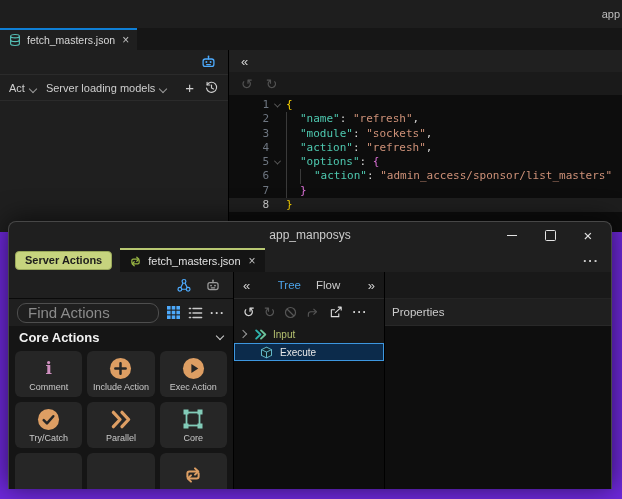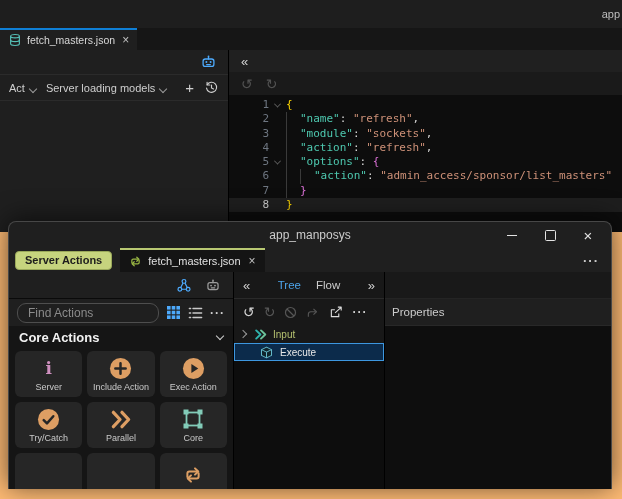--- a/index.html
+++ b/index.html
@@ -1,16 +1,16 @@
 <!DOCTYPE html>
 <html><head>
 <meta charset="utf-8">
 <style>
   html,body{margin:0;padding:0;background:#050505;}
-  .screen{position:relative;width:622px;height:499px;overflow:hidden;background:#fdba74;
+  .screen{position:relative;width:622px;height:499px;overflow:hidden;background:#6d28d9;
           font-family:"Liberation Sans",sans-serif;-webkit-font-smoothing:antialiased;}
   
   .top-app{position:absolute;left:0;top:0;width:622px;height:232px;}
   .titlebar{height:28px;background:#1e1e1e;display:flex;align-items:center;justify-content:flex-end;}
   .titletext{color:#bdbdbd;font-size:11px;margin-right:2px;}
   .tabbar{height:22px;background:#161616;display:flex;}
   .tab-active{display:flex;align-items:center;gap:5px;padding:0 8px;background:#1f1f1f;
               border-top:2px solid #0f7fd6;font-size:10.5px;color:#d8d8d8;cursor:default;}
   .tab-close{color:#c0c0c0;font-size:12px;margin-left:2px;}
   .main{display:flex;height:182px;}
@@ -53,21 +53,21 @@
   .file-tab{margin-left:8px;height:24px;display:flex;align-items:center;gap:6px;padding:0 9px;
             background:#141414;border-top:2px solid #b9c973;font-size:11px;color:#e0e0e0;box-sizing:border-box;}
   .tab-overflow{position:absolute;right:12px;color:#cccccc;font-size:13px;letter-spacing:1px;font-weight:bold;}
   .win-body{flex:1;display:flex;min-height:0;}
   
   .col-left{width:224px;background:#151515;display:flex;flex-direction:column;overflow:hidden;flex:none;}
   .cl-icons{height:26px;background:#1f1f1f;display:flex;justify-content:flex-end;align-items:center;gap:13px;
             padding-right:12px;border-bottom:1px solid #0a0a0a;flex:none;}
   .cl-search{height:27px;background:#1f1f1f;display:flex;align-items:center;padding:0 8px;gap:7px;flex:none;}
   input.find{flex:1;height:18px;background:transparent;border:1px solid #4e4e4e;border-radius:9px;color:#ddd;
-             font-size:12px;padding:0 10px;outline:none;min-width:0;font-family:"Liberation Sans",sans-serif;}
+             font-size:15px;padding:0 10px;outline:none;min-width:0;font-family:"Liberation Sans",sans-serif;}
   input.find::placeholder{color:#8b8b8b;}
   .sec{height:22px;display:flex;align-items:center;justify-content:space-between;padding:0 10px;
        color:#f2f2f2;font-weight:bold;font-size:13px;flex:none;}
   .sec:first-of-type{margin-top:5px;}
   .sec .chev{color:#cfcfcf;}
   .grid{display:grid;grid-template-columns:repeat(3,1fr);gap:5px;padding:3px 6px 0 6px;}
   .action-card{height:46px;background:#262626;border-radius:6px;display:flex;flex-direction:column;
                align-items:center;justify-content:center;gap:2px;cursor:default;}
   .card-icon{height:24px;display:flex;align-items:center;justify-content:center;}
   .card-label{font-size:9px;color:#c9c9c9;line-height:10px;}
@@ -251,21 +251,21 @@
         </div>
         <div class="sec">
           <span>Core Actions</span>
           <span class="chev"></span>
         </div>
         <div class="grid" id="actions-grid">
             <div class="action-card">
               <div class="card-icon">
                 <span class="txt-icon pink">i</span>
               </div>
-              <div class="card-label">Server</div>
+              <div class="card-label">Comment</div>
             </div>
             <div class="action-card">
               <div class="card-icon">
                 <svg width="23" height="23" viewBox="0 0 24 24">
                   <circle cx="12" cy="12" r="11" fill="#dd9e63"></circle>
                   <path d="M12 6.6 V17.4 M6.6 12 H17.4" stroke="#262626" stroke-width="2.6" stroke-linecap="round"></path>
                 </svg>
               </div>
               <div class="card-label">Include Action</div>
             </div>

